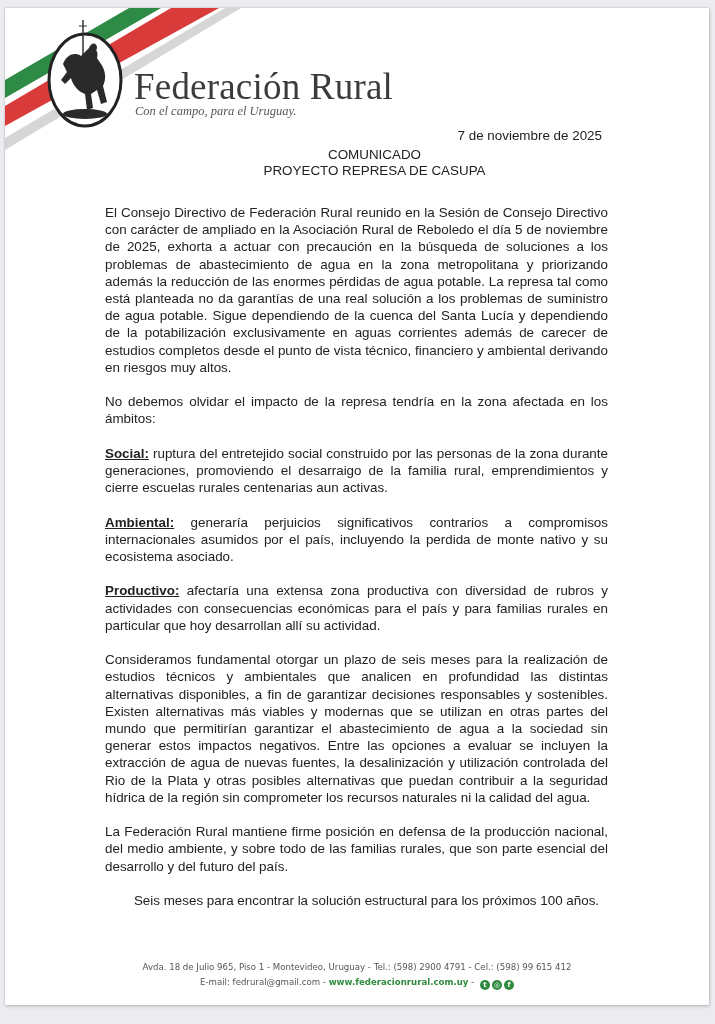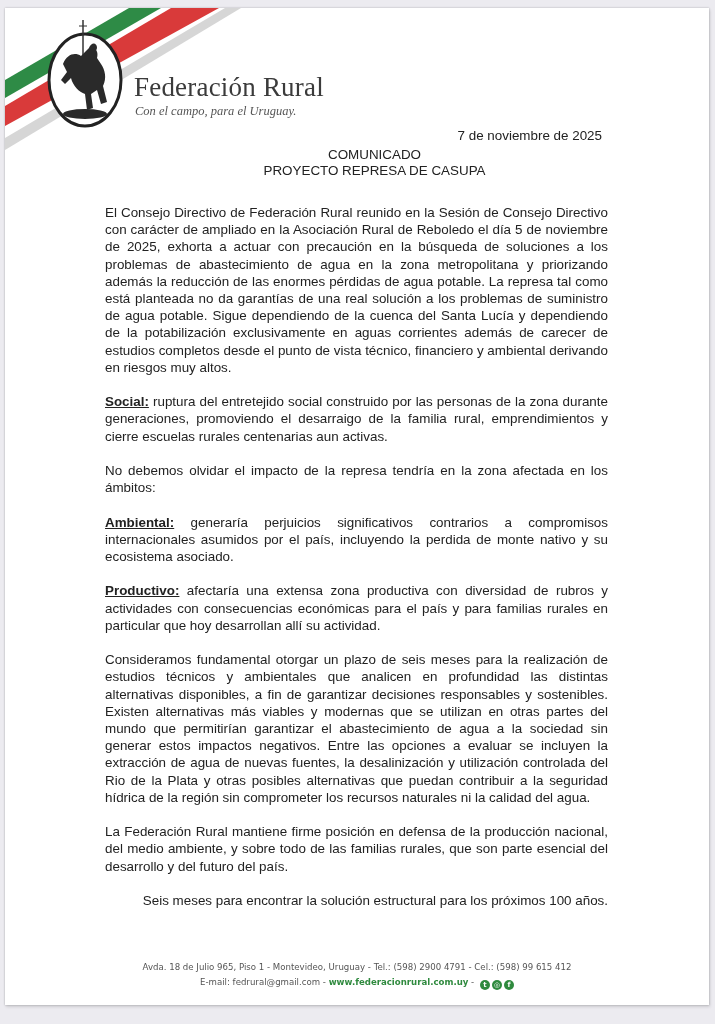--- a/index.html
+++ b/index.html
@@ -13,40 +13,40 @@
       position: absolute; left: 5px; top: 8px; width: 704px; height: 997px;
       background: #ffffff;
       box-shadow: 0 0 2px rgba(0,0,0,0.25), 1px 2px 3px rgba(0,0,0,0.12);
       overflow: hidden;
     }
     .stripes { position: absolute; left: 0; top: 0; width: 704px; height: 200px; }
     .emblem { position: absolute; left: 40px; top: 10px; width: 80px; height: 112px; }
     .brand { position: absolute; left: 129px; top: 64px; }
     .brand-name {
       font-family: "Liberation Serif", "DejaVu Serif", serif;
-      font-size: 27px; color: #3b3b3b; letter-spacing: 0.2px; line-height: 30px;
+      font-size: 37px; color: #3b3b3b; letter-spacing: 0.2px; line-height: 30px;
     }
     .brand-tag {
       font-family: "Liberation Serif", "DejaVu Serif", serif;
       font-style: italic; font-size: 12.5px; color: #555; margin-top: 2px; margin-left: 1px;
     }
     .date {
       position: absolute; right: 107px; top: 120px;
       font-size: 13.4px; color: #222;
     }
     .heading {
       position: absolute; left: 112px; width: 515px; top: 139px; text-align: center;
       font-size: 13.4px; color: #222; line-height: 16px;
     }
     .body {
       position: absolute; left: 100px; top: 196px; width: 503px;
       font-size: 13.4px; line-height: 17.2px; color: #222;
     }
     .body p { margin: 0 0 17.2px 0; text-align: justify; }
-    .body p.last { text-align: right; margin-left: 20px; }
+    .body p.last { text-align: center; margin-left: 20px; }
     .lbl { font-weight: bold; text-decoration: underline; }
     .footer {
       position: absolute; left: 0; width: 704px; top: 952px; text-align: center;
       font-family: "DejaVu Sans", sans-serif; font-size: 8.6px; color: #555; line-height: 15px;
     }
     .footer .web { color: #2f8a3e; font-weight: bold; }
     .social { display: inline-flex; gap: 2px; vertical-align: -2px; margin-left: 3px; }
     .social span {
       width: 10px; height: 10px; border-radius: 50%; background: #2f8a3e;
       display: inline-flex; align-items: center; justify-content: center;
@@ -81,22 +81,22 @@
 
   <div class="date">7 de noviembre de 2025</div>
 
   <div class="heading">
     <div>COMUNICADO</div>
     <div>PROYECTO REPRESA DE CASUPA</div>
   </div>
 
   <div class="body">
     <p>El Consejo Directivo de Federación Rural reunido en la Sesión de Consejo Directivo con carácter de ampliado en la Asociación Rural de Reboledo el día 5 de noviembre de 2025, exhorta a actuar con precaución en la búsqueda de soluciones a los problemas de abastecimiento de agua en la zona metropolitana y priorizando además la reducción de las enormes pérdidas de agua potable. La represa tal como está planteada no da garantías de una real solución a los problemas de suministro de agua potable. Sigue dependiendo de la cuenca del Santa Lucía y dependiendo de la potabilización exclusivamente en aguas corrientes además de carecer de estudios completos desde el punto de vista técnico, financiero y ambiental derivando en riesgos muy altos.</p>
+    <p>No debemos olvidar el impacto de la represa tendría en la zona afectada en los ámbitos:</p>
     <p><span class="lbl">Social:</span><span> ruptura del entretejido social construido por las personas de la zona durante generaciones, promoviendo el desarraigo de la familia rural, emprendimientos y cierre escuelas rurales centenarias aun activas.</span></p>
-    <p>No debemos olvidar el impacto de la represa tendría en la zona afectada en los ámbitos:</p>
     <p><span class="lbl">Ambiental:</span><span> generaría perjuicios significativos contrarios a compromisos internacionales asumidos por el país, incluyendo la perdida de monte nativo y su ecosistema asociado.</span></p>
     <p><span class="lbl">Productivo:</span><span> afectaría una extensa zona productiva con diversidad de rubros y actividades con consecuencias económicas para el país y para familias rurales en particular que hoy desarrollan allí su actividad.</span></p>
     <p>Consideramos fundamental otorgar un plazo de seis meses para la realización de estudios técnicos y ambientales que analicen en profundidad las distintas alternativas disponibles, a fin de garantizar decisiones responsables y sostenibles. Existen alternativas más viables y modernas que se utilizan en otras partes del mundo que permitirían garantizar el abastecimiento de agua a la sociedad sin generar estos impactos negativos. Entre las opciones a evaluar se incluyen la extracción de agua de nuevas fuentes, la desalinización y utilización controlada del Rio de la Plata y otras posibles alternativas que puedan contribuir a la seguridad hídrica de la región sin comprometer los recursos naturales ni la calidad del agua.</p>
     <p>La Federación Rural mantiene firme posición en defensa de la producción nacional, del medio ambiente, y sobre todo de las familias rurales, que son parte esencial del desarrollo y del futuro del país.</p>
     <p class="last">Seis meses para encontrar la solución estructural para los próximos 100 años.</p>
   </div>
 
   <div class="footer">
     <div>Avda. 18 de Julio 965, Piso 1 - Montevideo, Uruguay - Tel.: (598) 2900 4791 - Cel.: (598) 99 615 412</div>
     <div>

